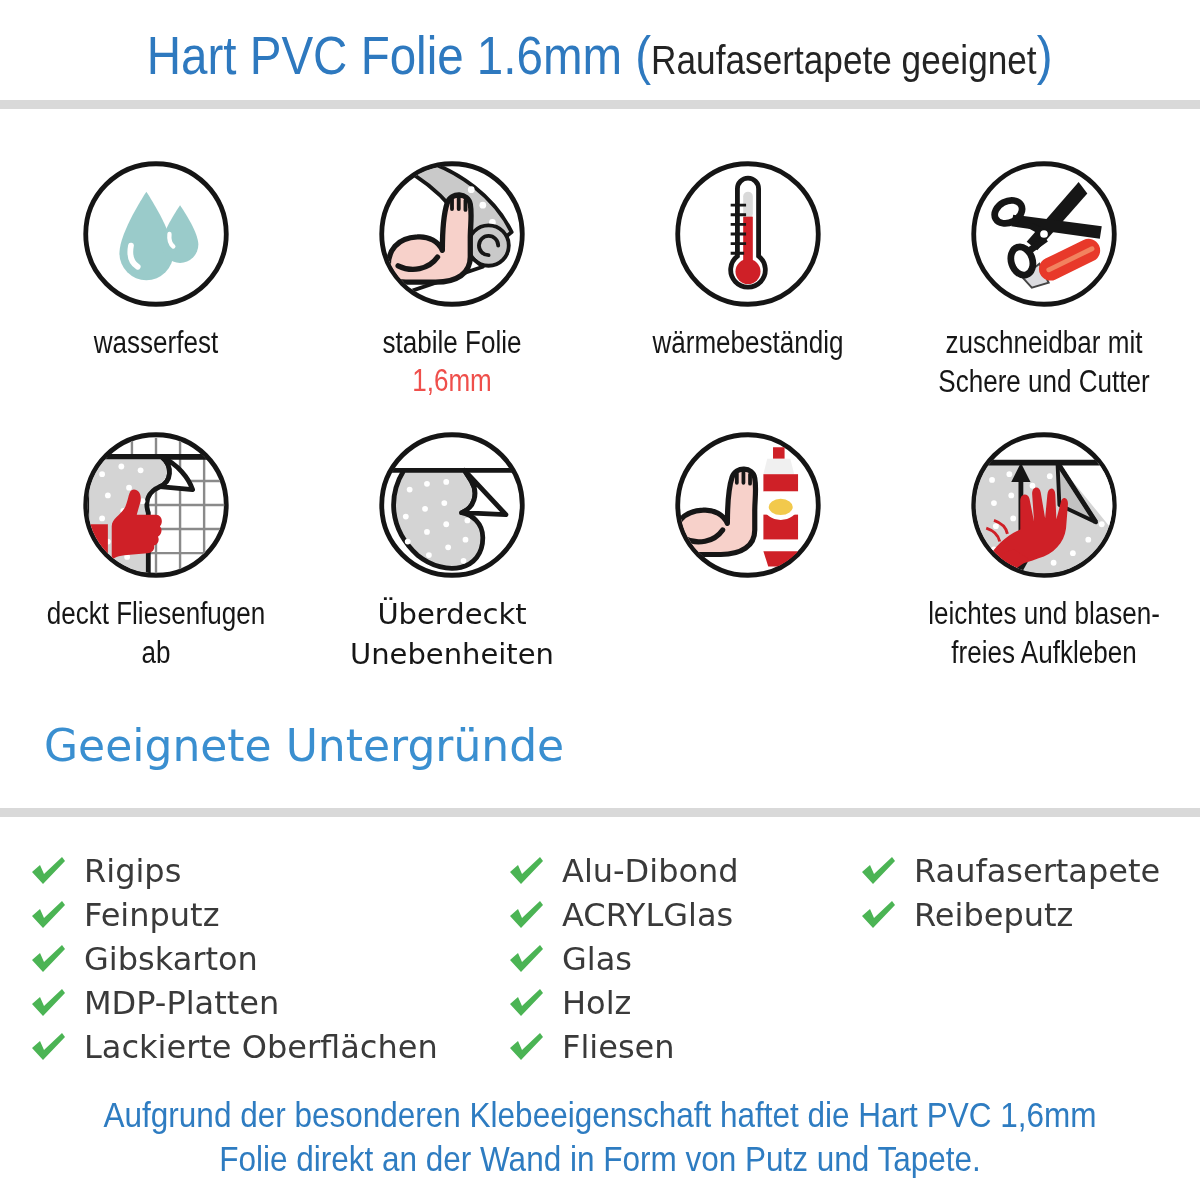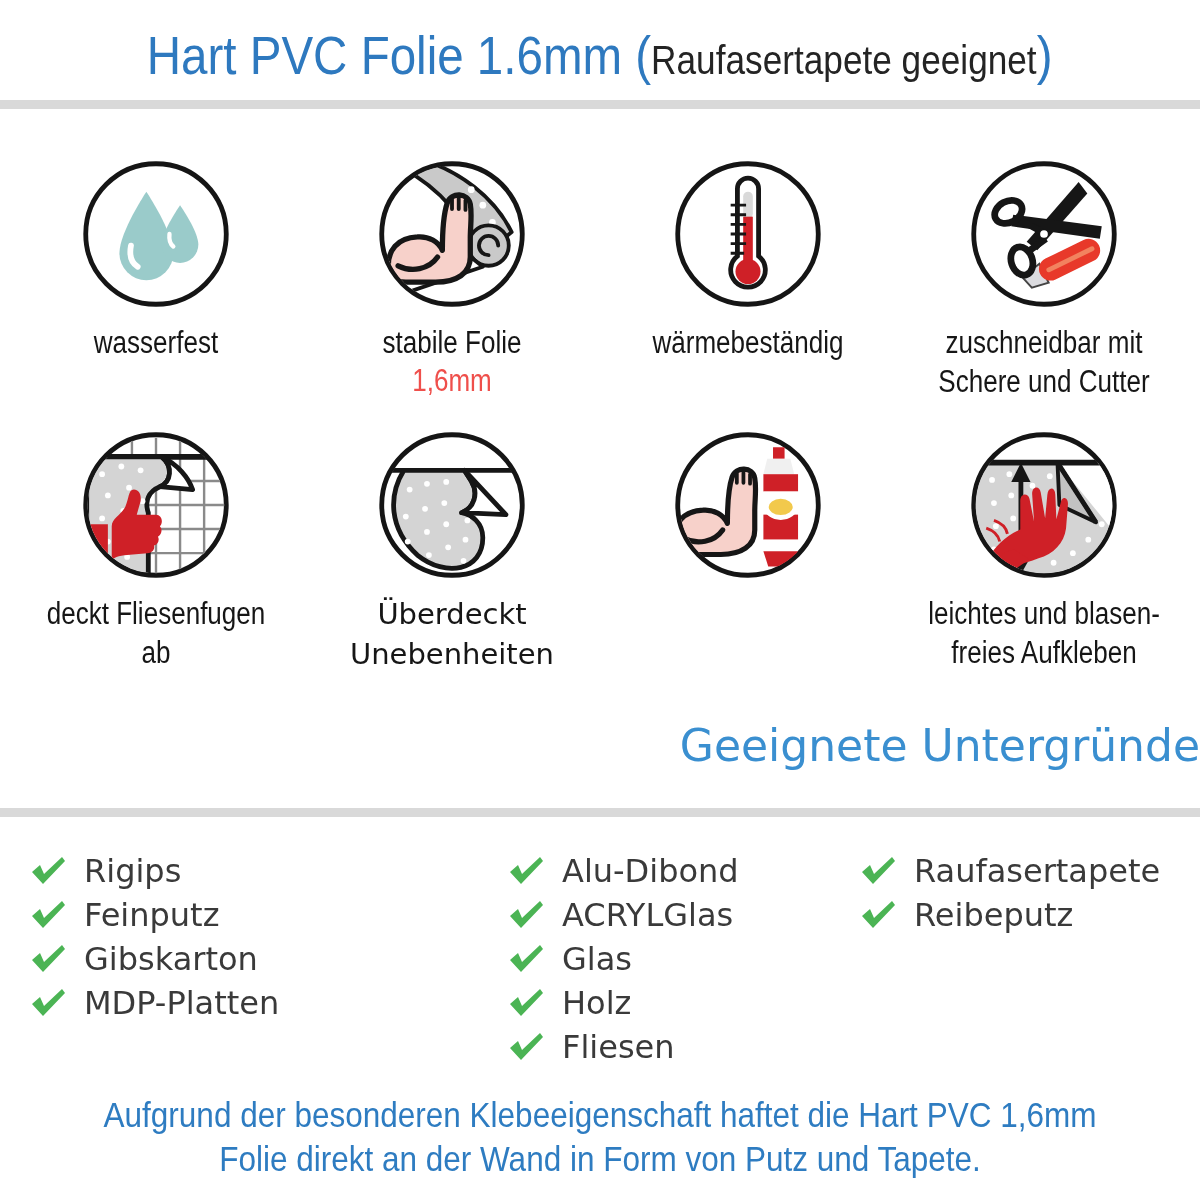--- a/index.html
+++ b/index.html
@@ -25,21 +25,21 @@
   
   .features { display:grid; grid-template-columns:repeat(4,1fr); margin-top:48px; row-gap:27px; padding:0 8px; }
   .feature { text-align:center; }
   .badge { width:154px; height:154px; display:block; margin:0 auto; }
   .f-label { margin-top:12px; font-size:31px; line-height:39px; white-space:pre-line; color:#161616; }
   .f-label.cond { transform:scaleX(.84); }
   .f-label.geo { font-family:"DejaVu Sans", sans-serif; font-size:29px; line-height:40px; }
   .f-sub { font-size:31px; line-height:38px; color:#ef4f4b; transform:scaleX(.84); }
 
   
-  .surfaces-heading { margin-top:46px; text-align:right; font-family:"DejaVu Sans", sans-serif; font-size:44px; font-weight:normal; color:#3a8fd0; }
+  .surfaces-heading { margin-top:46px; text-align:left; font-family:"DejaVu Sans", sans-serif; font-size:44px; font-weight:normal; color:#3a8fd0;padding-left:44px; }
   .surfaces { display:flex; margin-top:32px; padding-left:28px; font-family:"DejaVu Sans", sans-serif; font-size:32px; color:#3a3a3a;justify-content:flex-end; }
   .s-col1 { width:478px; } .s-col2 { width:352px; } .s-col3 { flex:1; }
   .s-item { display:flex; align-items:center; height:44px; }
   .check { width:40px; height:32px; margin-right:16px; flex:none; }
 
   
   .footer { margin-top:24px; text-align:center; font-size:35px; line-height:44px; color:#2e7cc1; }
   .footer .fl { transform:scaleX(.9); }
 </style>
 </head>
@@ -293,20 +293,26 @@
             <path d="M3 17 L11 10 L15 19 L33 2 L36 6 L14 29 Z" fill="#4bb454"></path>
           </svg>
           <span>Gibskarton</span>
         </div>
       <div class="s-item">
           <svg class="check" viewBox="0 0 38 32">
             <path d="M3 17 L11 10 L15 19 L33 2 L36 6 L14 29 Z" fill="#4bb454"></path>
           </svg>
           <span>MDP-Platten</span>
         </div>
+      <div class="s-item">
+          <svg class="check" viewBox="0 0 38 32">
+            <path d="M3 17 L11 10 L15 19 L33 2 L36 6 L14 29 Z" fill="#4bb454"></path>
+          </svg>
+          <span>Lackierte Oberflächen</span>
+        </div>
     </div>
     <div class="s-col2">
       <div class="s-item">
           <svg class="check" viewBox="0 0 38 32">
             <path d="M3 17 L11 10 L15 19 L33 2 L36 6 L14 29 Z" fill="#4bb454"></path>
           </svg>
           <span>Alu-Dibond</span>
         </div>
       <div class="s-item">
           <svg class="check" viewBox="0 0 38 32">

